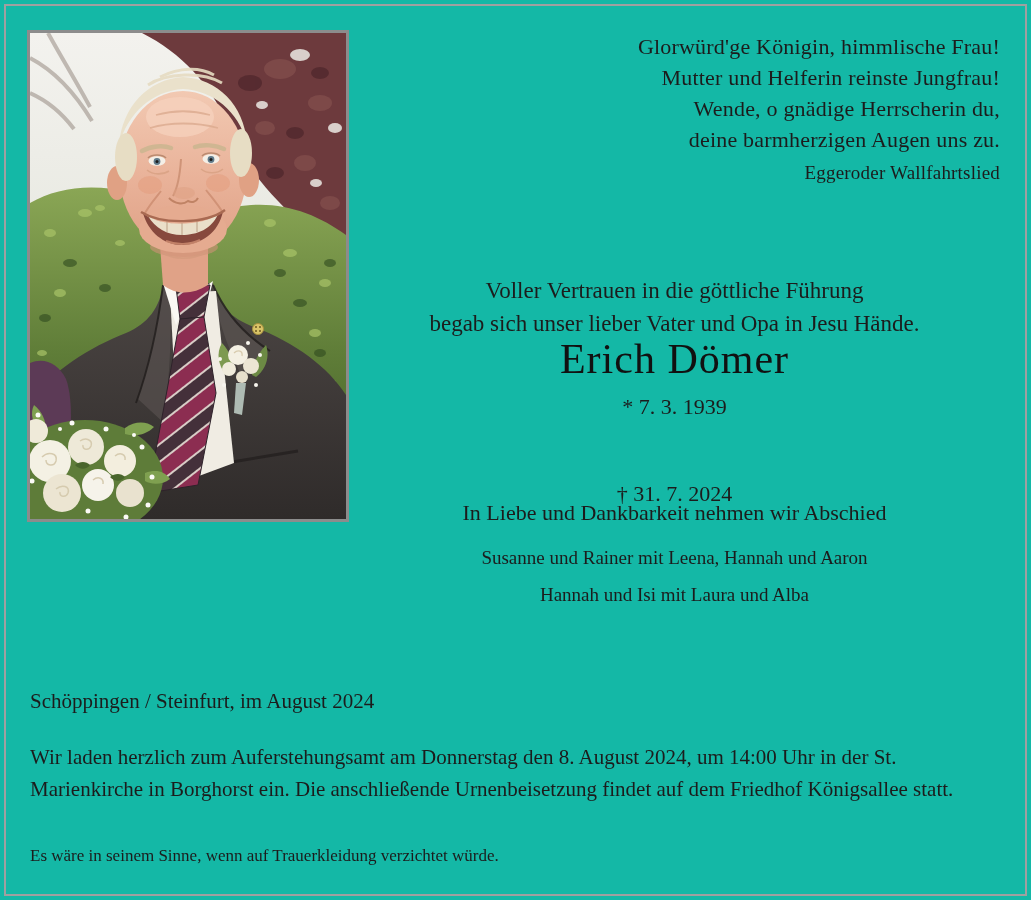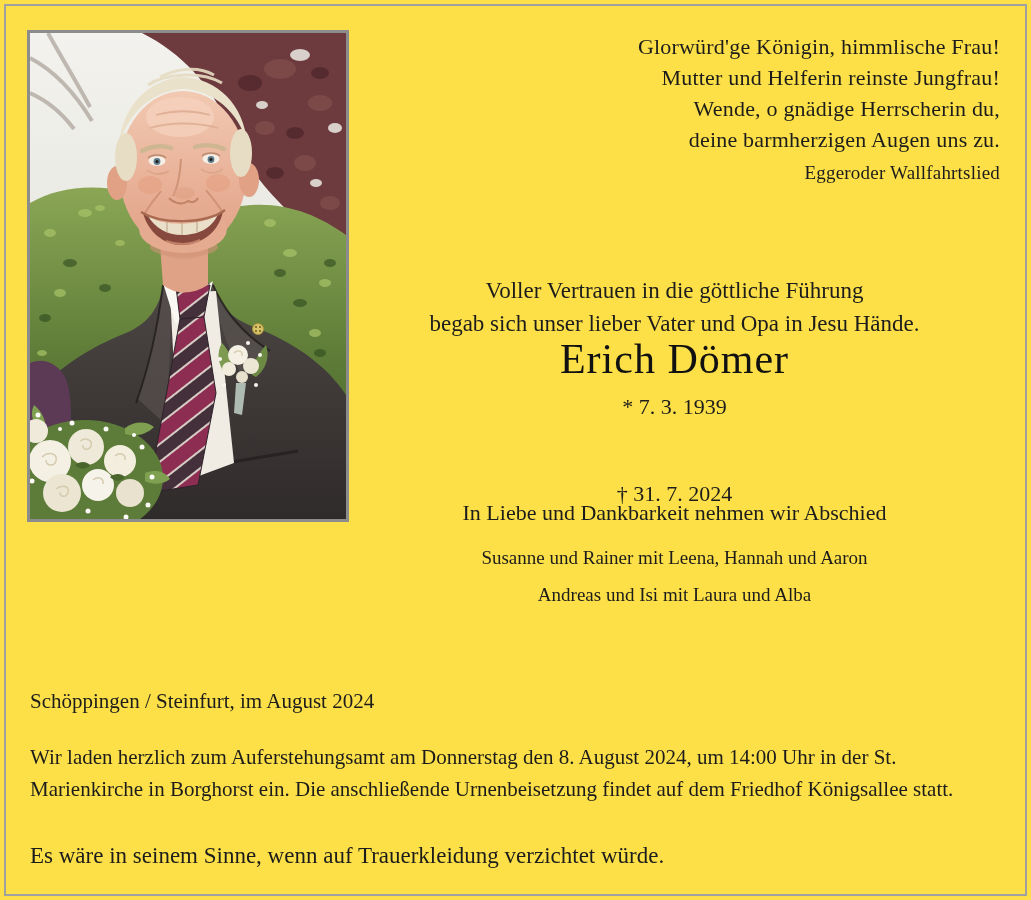--- a/index.html
+++ b/index.html
@@ -1,19 +1,19 @@
 <!DOCTYPE html>
 <html><head>
 <meta charset="utf-8">
 <style>
   html,body{margin:0;padding:0;background:#ffffff;}
   .page{
     position:relative;
     width:1031px;height:900px;
-    background:#fde047;
+    background:#14b8a6;
     font-family:"Liberation Serif", serif;
     color:#1c1c1c;
     overflow:hidden;
   }
   .page-border{
     position:absolute;inset:4px;
     border:2px solid #a0a0a0;
     pointer-events:none;
   }
   .photo-frame{
@@ -42,21 +42,21 @@
   }
   .dates{
     top:394px;
     display:flex;justify-content:center;gap:62px;
     font-size:22px;line-height:25px;flex-direction:column;
   }
   .farewell-intro{top:500px;font-size:22px;line-height:26px;}
   .family{top:539px;font-size:19px;line-height:37px;}
   .place-date{position:absolute;left:30px;top:688px;font-size:21px;line-height:26px;}
   .invitation{position:absolute;left:30px;top:741px;width:962px;margin:0;font-size:21px;line-height:32px;}
-  .dress-note{position:absolute;left:30px;top:843px;margin:0;font-size:23px;line-height:26px;}
+  .dress-note{position:absolute;left:30px;top:843px;margin:0;font-size:17px;line-height:26px;}
 </style>
 </head>
 <body>
 
 <div class="page">
   <div class="page-border"></div>
 
   <figure class="photo-frame">
     <svg viewBox="0 0 316 486" width="316" height="486" role="img">
       <defs>
@@ -311,21 +311,21 @@
 
   <div class="col dates">
     <span>* 7. 3. 1939</span>
     <span>† 31. 7. 2024</span>
   </div>
 
   <div class="col farewell-intro">In Liebe und Dankbarkeit nehmen wir Abschied</div>
 
   <div class="col family">
     <div>Susanne und Rainer mit Leena, Hannah und Aaron</div>
-    <div>Andreas und Isi mit Laura und Alba</div>
+    <div>Hannah und Isi mit Laura und Alba</div>
   </div>
 
   <div class="place-date">Schöppingen / Steinfurt, im August 2024</div>
 
   <p class="invitation">Wir laden herzlich zum Auferstehungsamt am Donnerstag den 8. August 2024, um 14:00 Uhr in der St. Marienkirche in Borghorst ein. Die anschließende Urnenbeisetzung findet auf dem Friedhof Königsallee statt.</p>
 
   <p class="dress-note">Es wäre in seinem Sinne, wenn auf Trauerkleidung verzichtet würde.</p>
 </div>
 
 </body></html>

